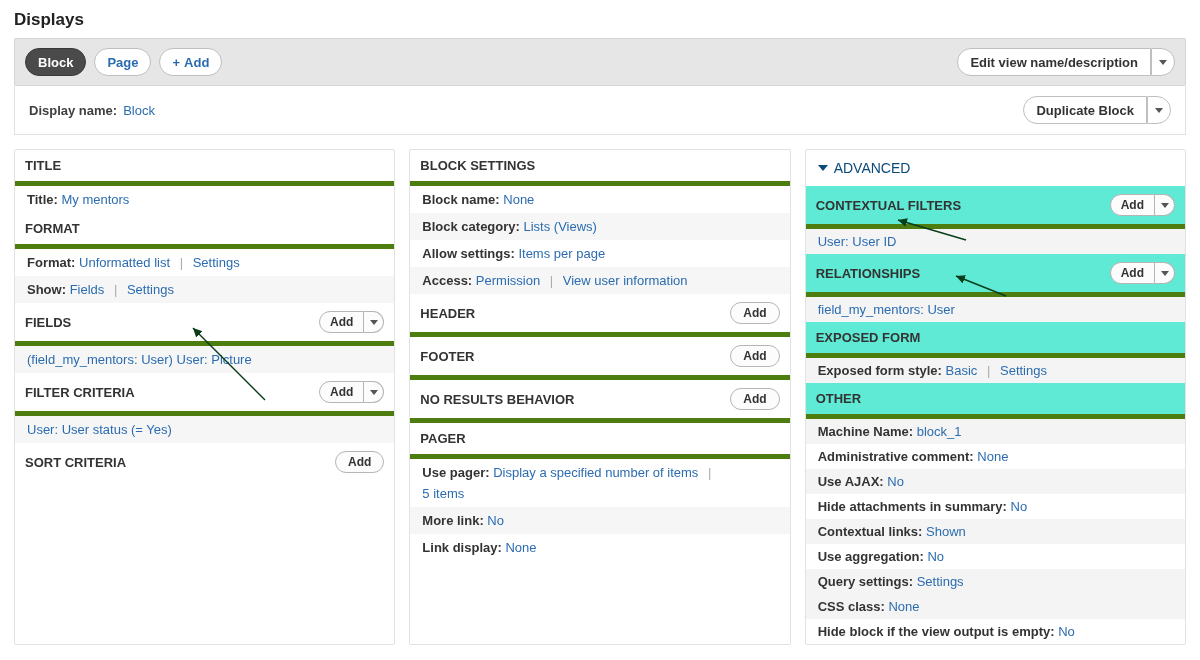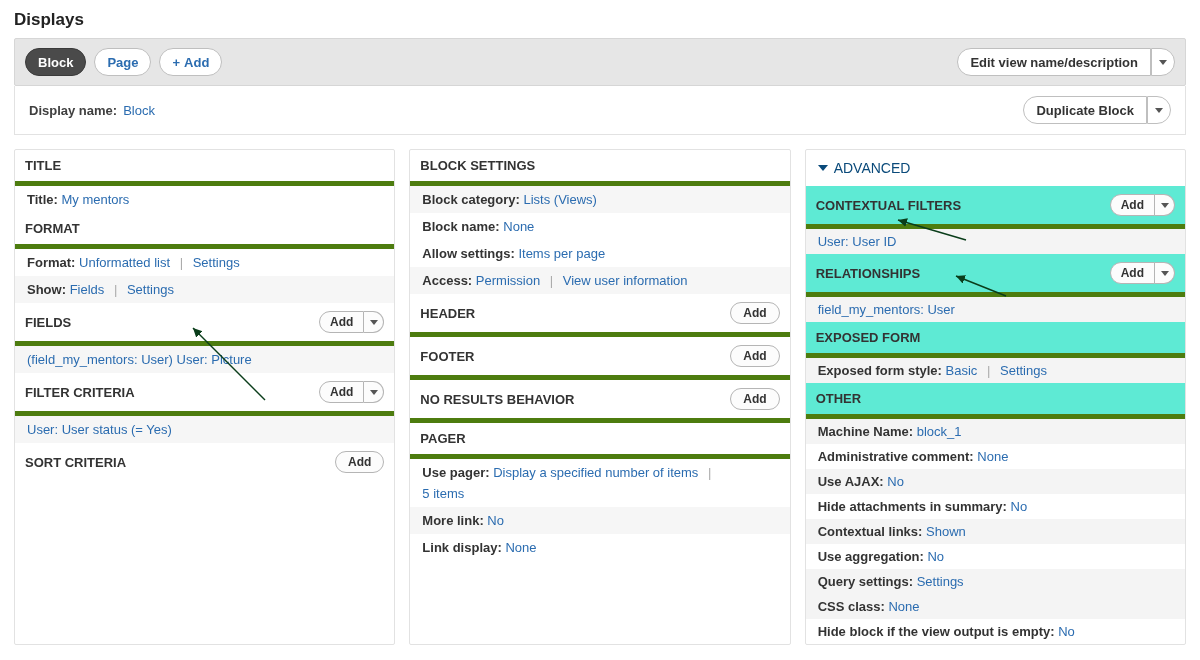--- a/index.html
+++ b/index.html
@@ -285,27 +285,27 @@
         <marker id="ah1" markerWidth="8" markerHeight="8" refX="6" refY="3" orient="auto">
           <path d="M0,0 L6,3 L0,6 Z" fill="#0a3d1a"></path>
         </marker>
       </defs>
       <line x1="90" y1="80" x2="18" y2="8" stroke="#0a3d1a" stroke-width="1.5" marker-end="url(#ah1)"></line>
     </svg>
   </div>
 
   <div class="col">
     <div class="section-head">BLOCK SETTINGS</div>
+    <div class="row">
+      <span class="k">Block name:</span>
+      <span class="v">None</span>
+    </div>
     <div class="row alt">
       <span class="k">Block category:</span>
       <span class="v">Lists (Views)</span>
-    </div>
-    <div class="row">
-      <span class="k">Block name:</span>
-      <span class="v">None</span>
     </div>
     <div class="row">
       <span class="k">Allow settings:</span>
       <span class="v">Items per page</span>
     </div>
     <div class="row alt">
       <span class="k">Access:</span>
       <span class="v">Permission</span>
       <span class="sep">|</span>
       <span class="linkish">View user information</span>

